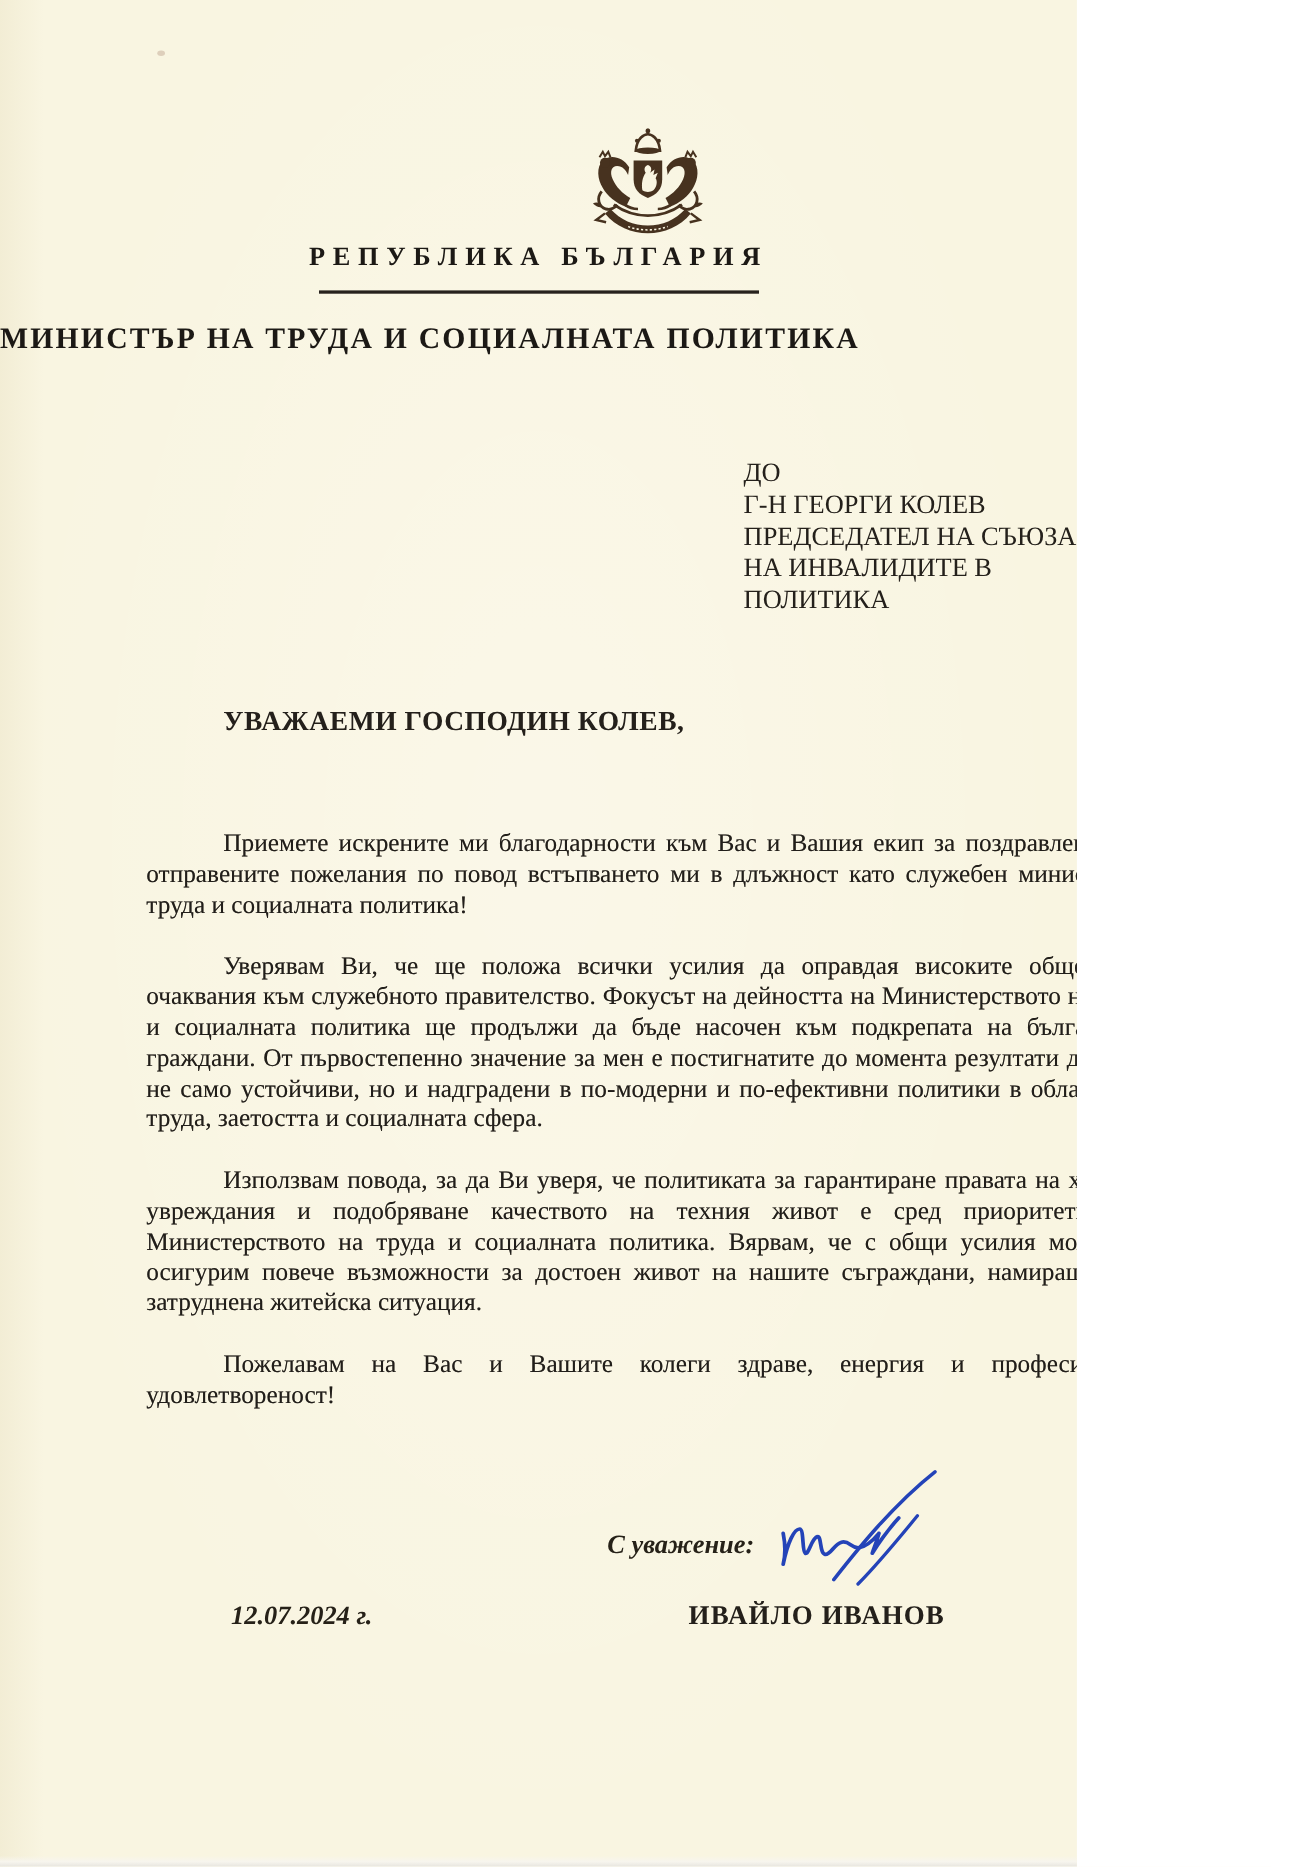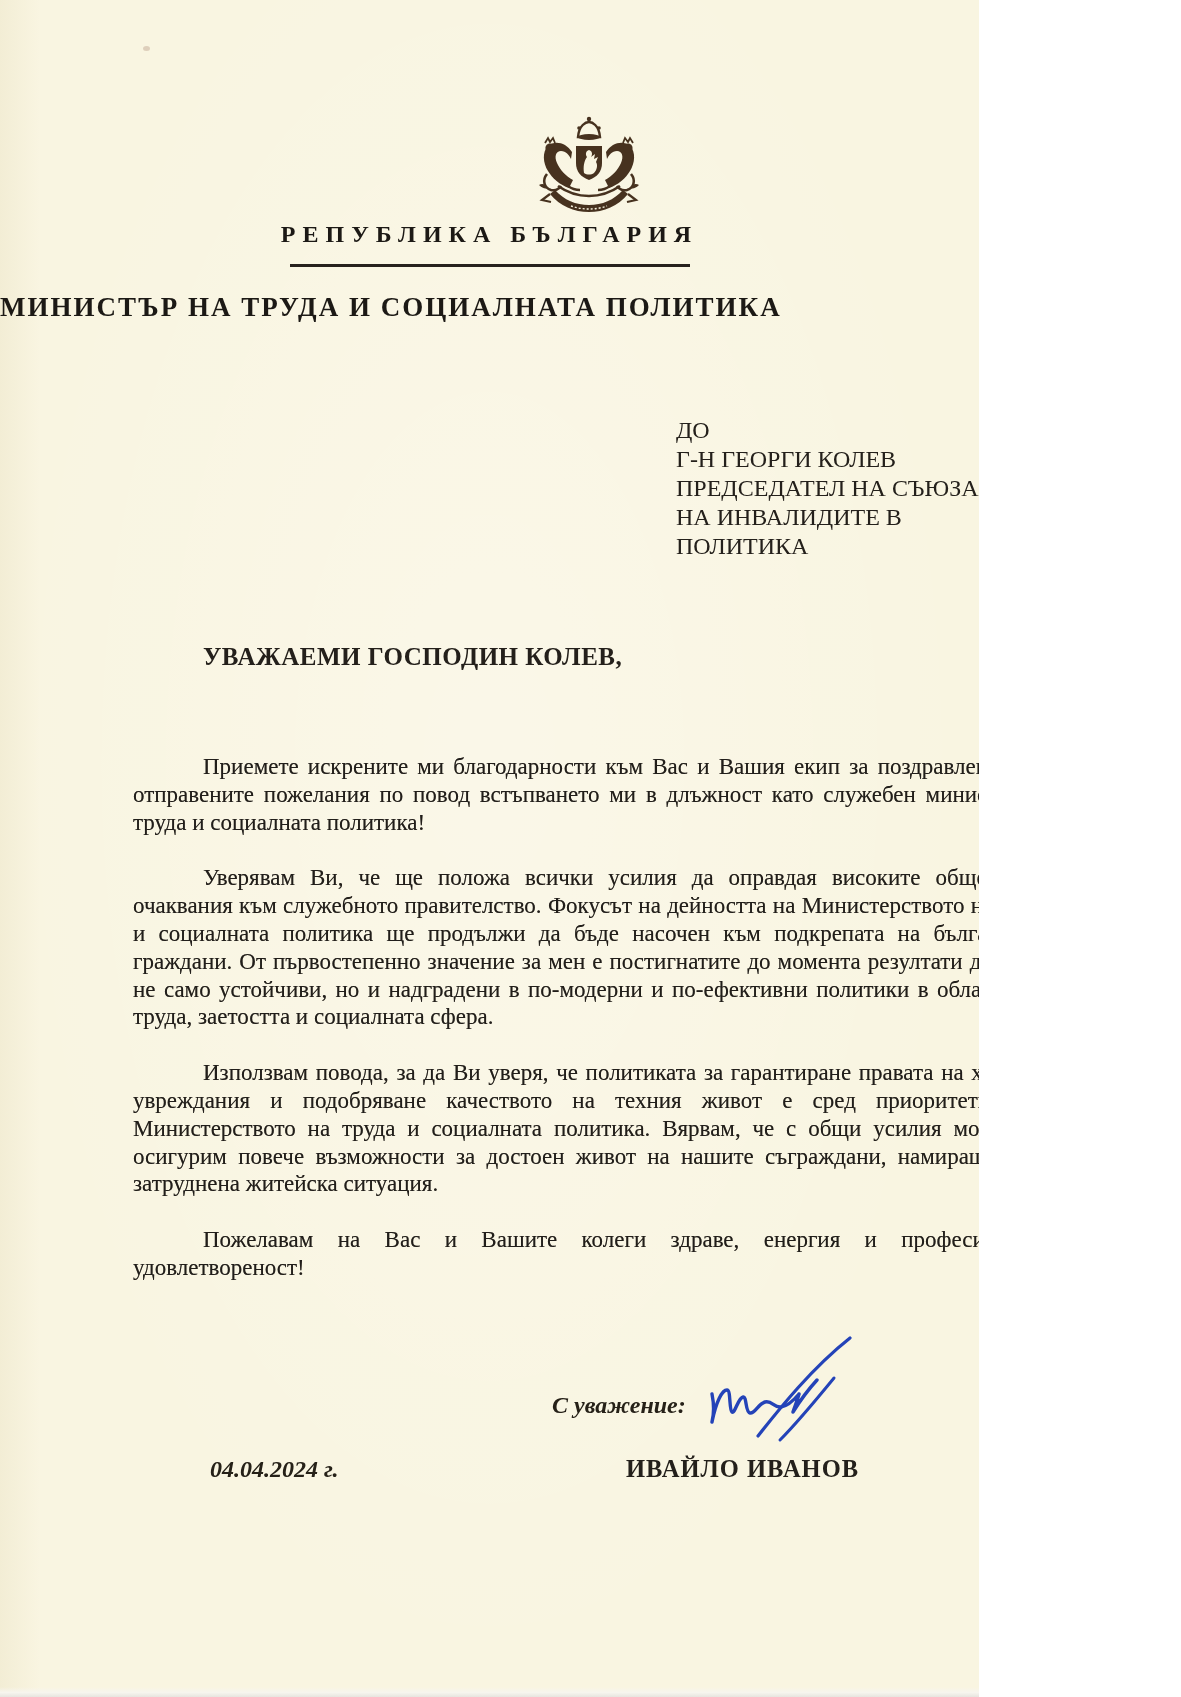--- a/index.html
+++ b/index.html
@@ -133,18 +133,18 @@
   <svg class="abs signature" viewBox="0 0 170 118" aria-hidden="true">
     <g fill="none" stroke="#2443b8" stroke-linecap="round" stroke-linejoin="round">
       <path stroke-width="3.4" d="M12,64 C14,74 14,84 12,92
                M12,92 C16,72 22,60 27,60 C31,60 29,80 32,82 C35,84 38,68 43,67 C47,66 45,82 50,83 C55,84 58,74 65,72 C72,70 74,78 81,77 C88,76 94,70 99,64
                M99,64 C97,72 94,78 93,82 C98,74 106,62 117,50"></path>
       <path stroke-width="3.2" d="M58,106 C80,78 112,38 150,8"></path>
       <path stroke-width="3" d="M80,110 C96,94 116,70 134,48"></path>
     </g>
   </svg>
 
-  <div class="abs date-line">04.04.2024 г.</div>
+  <div class="abs date-line">12.07.2024 г.</div>
   <div class="abs signatory">ИВАЙЛО ИВАНОВ</div>
 
   <div class="abs scan-speck"></div>
   <div class="abs scan-edge-bottom"></div>
 </div>
 
 </body></html>

